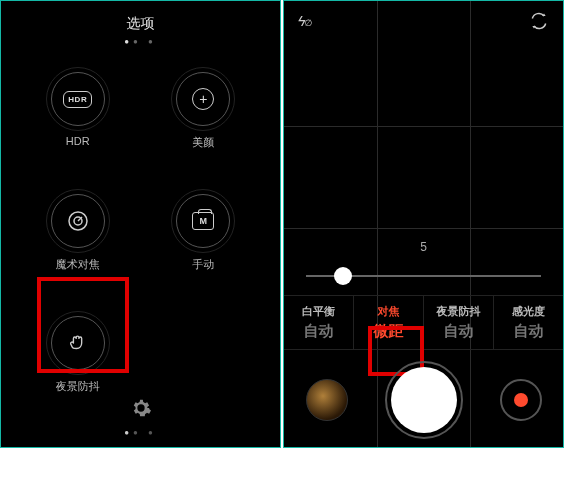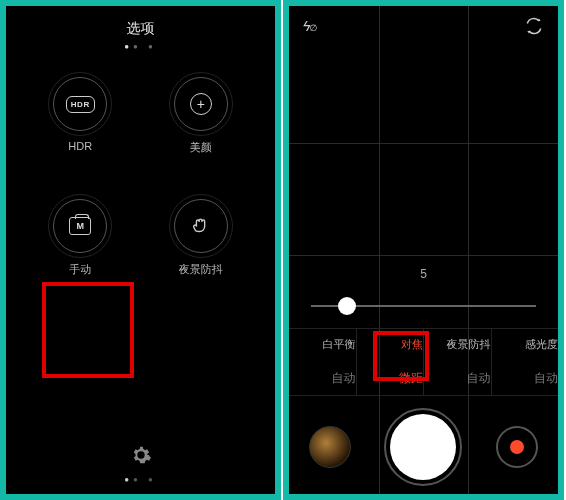--- a/index.html
+++ b/index.html
@@ -4,22 +4,22 @@
 <style>
   * { margin: 0; padding: 0; box-sizing: border-box; }
   body {
     background: #fff;
     font-family: -apple-system, "Helvetica Neue", Arial, sans-serif;
     width: 566px; height: 500px;
     display: flex; gap: 2px;
   }
   .phone {
     background: #000;
-    width: 281px; height: 500px;
-    border: 6px solid #14b8a6;
+    width: 281px; height: 448px;
+    border: 1px solid #14b8a6;
     position: relative;
     color: #ccc;
     overflow: hidden;
   }
   
   .left .header { text-align: center; padding: 14px 0 4px; font-size: 14px; color: #e8e8e8; }
   .dots-top { text-align: center; font-size: 8px; letter-spacing: 4px; color: #666; }
   .dots-top .active { color: #ddd; }
   .grid-opts {
     display: grid;
@@ -78,27 +78,28 @@
 
   .slider-row { position:absolute; top: 59.5%; left: 22px; right: 22px; height: 20px; }
   .slider-track { position:absolute; top: 9px; left:0; right:0; height:2px; background:#666; }
   .slider-thumb { position:absolute; top:1px; width:18px; height:18px; border-radius:50%; background:#fff; }
 
   .params {
     position:absolute; top: 66%; left:0; right:0;
     display:flex; border-top:1px solid #222; border-bottom:1px solid #222;
   }
   .param {
-    flex:1; text-align:right; padding:8px 0;
+    flex:1; text-align:center; padding:8px 0;
     border-right:1px solid #222;
     cursor:pointer;
+    font-weight:bold;
   }
   .param:last-child { border-right:none; }
   .param .p-title { font-size:11px; color:#bbb; }
-  .param .p-val { font-size:12px; color:#777; margin-top:18px; }
+  .param .p-val { font-size:15px; color:#777; margin-top:3px; }
   .param.sel .p-title { color:#ff4a2e; }
   .param.sel .p-val { color:#ff4a2e; }
 
   .controls {
     position:absolute; bottom: 14px; left:0; right:0;
     display:flex; align-items:center; justify-content:space-around;
   }
   .thumb-prev { width:42px; height:42px; border-radius:50%; background: radial-gradient(circle at 40% 40%, #b0803a, #2a1806 70%); border:1px solid #333; }
   .shutter {
     width:66px; height:66px; border-radius:50%; background:#fff; position:relative;
@@ -128,20 +129,30 @@
       <div class="opt-label">HDR</div>
     </div>
 
     <div class="opt">
       <div class="opt-circle">
         <span class="ic-plus">+</span>
       </div>
       <div class="opt-label">美颜</div>
     </div>
 
+    <div class="opt">
+      <div class="opt-circle">
+        <svg width="24" height="24" viewBox="0 0 24 24">
+            <circle cx="12" cy="12" r="9" fill="none" stroke="#ccc" stroke-width="1.5"></circle>
+            <circle cx="12" cy="12" r="4" fill="none" stroke="#ccc" stroke-width="1.5"></circle>
+            <path d="M16 8 L12 12" stroke="#ccc" stroke-width="1.5"></path>
+          </svg>
+      </div>
+      <div class="opt-label">魔术对焦</div>
+    </div>
 
 
     <div class="opt">
       <div class="opt-circle">
         <span class="ic-m">M</span>
       </div>
       <div class="opt-label">手动</div>
     </div>
 
     <div class="opt">

